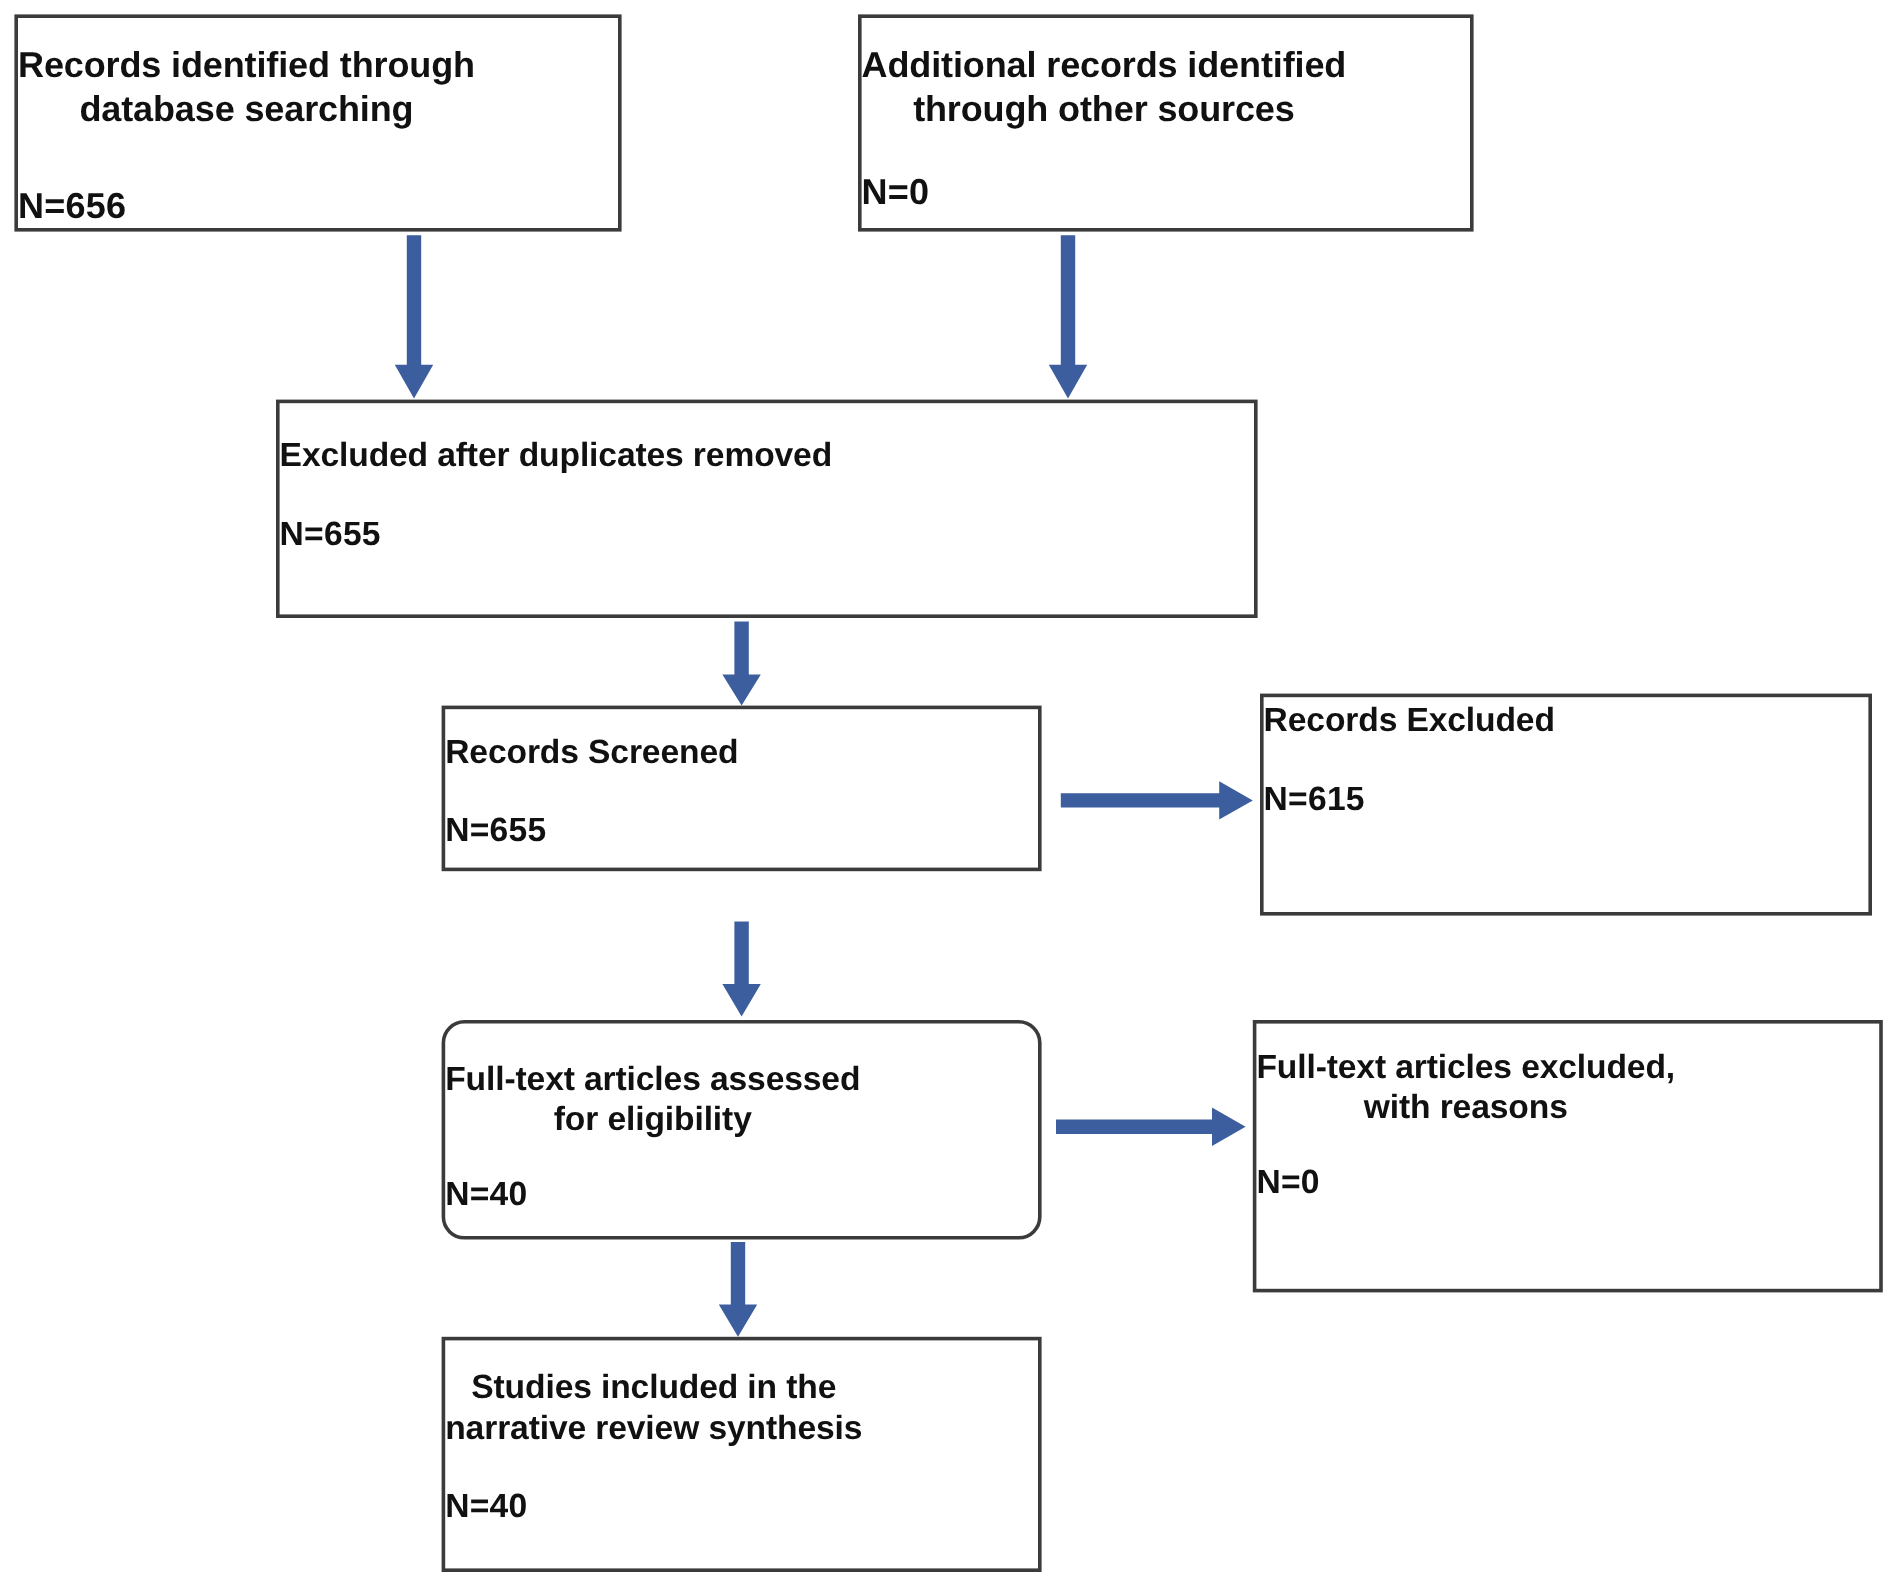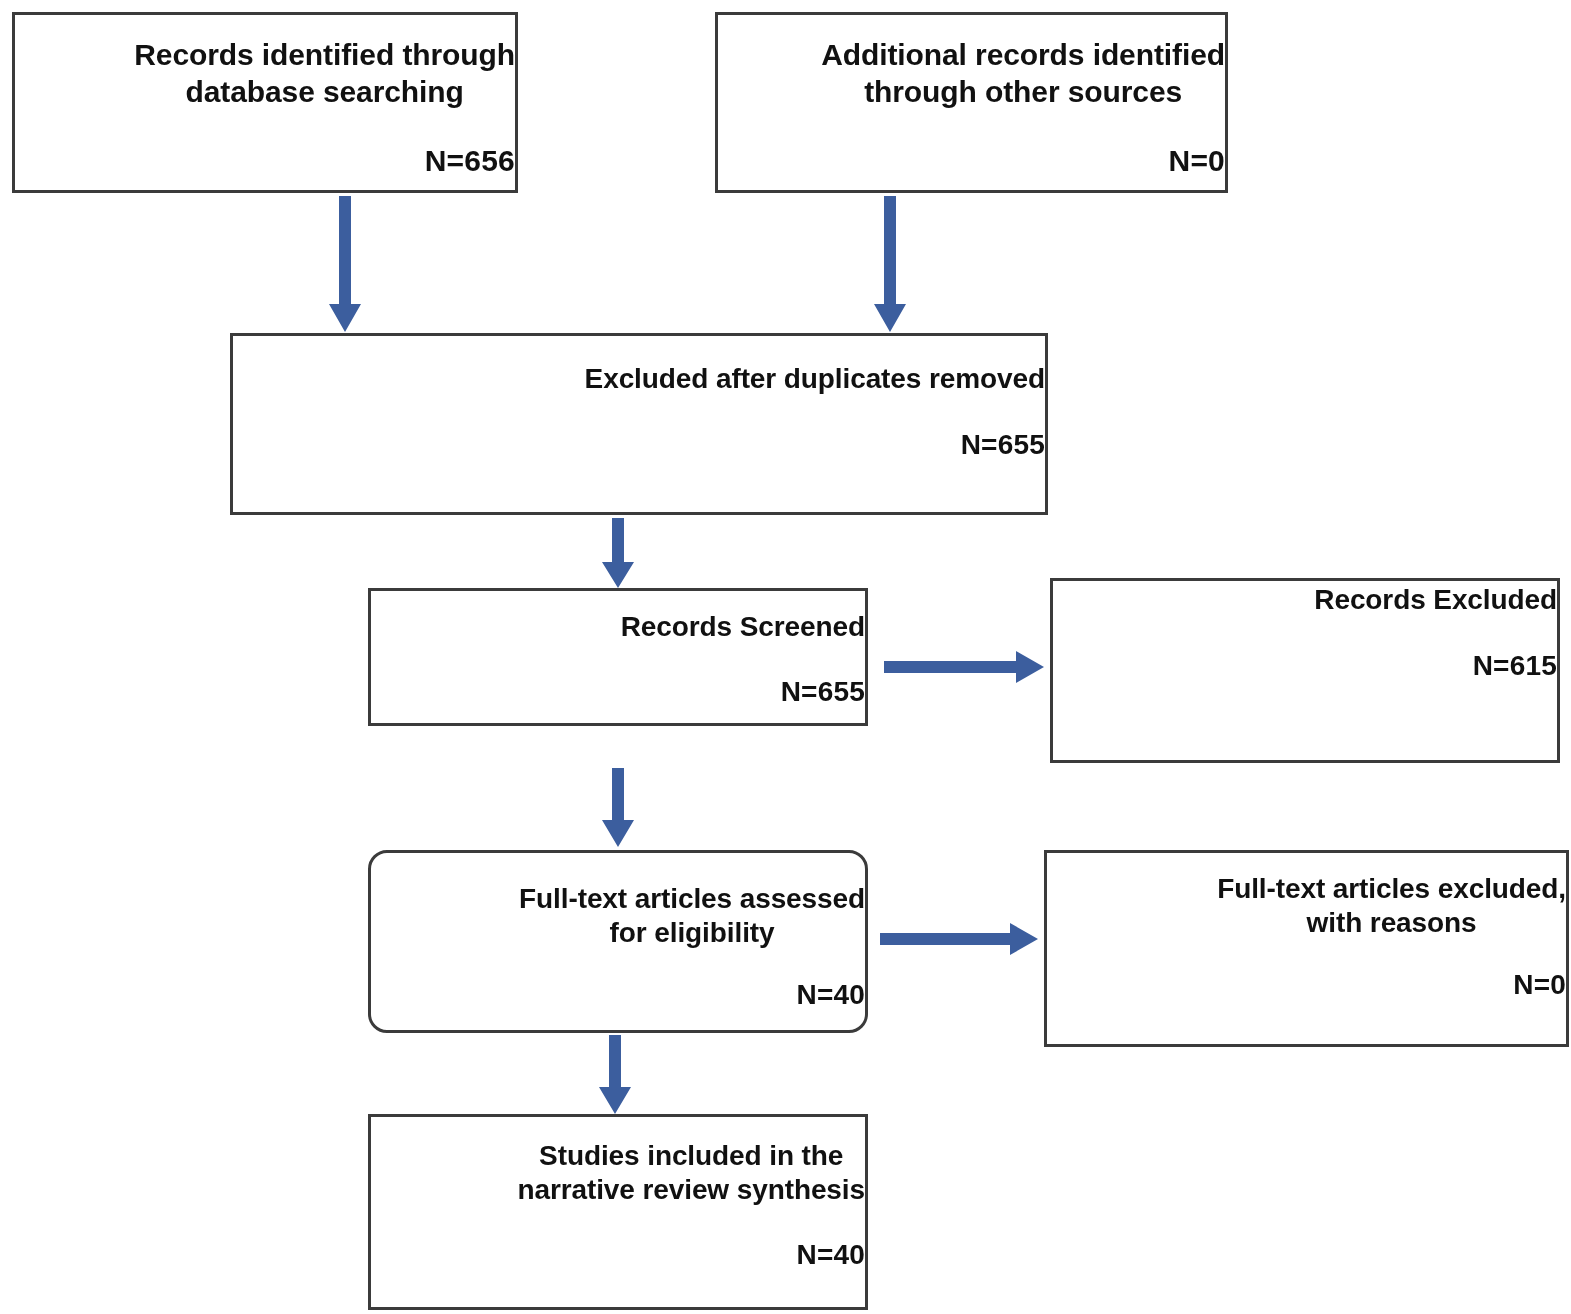--- a/index.html
+++ b/index.html
@@ -16,39 +16,39 @@
     font-family: "Liberation Sans", sans-serif;
     overflow: hidden;
   }
   .node {
     position: absolute;
     box-sizing: border-box;
     border: 3px solid #3b3b3b;
     background: #ffffff;
     display: flex;
     flex-direction: column;
-    align-items: flex-end;
+    align-items: flex-start;
     text-align: center;
     color: #111111;
   }
   .node .title {
     font-weight: 700;
     line-height: 1.22;
     letter-spacing: -0.1px;
     white-space: pre-line;
   }
   .node .count {
     font-weight: 700;
     letter-spacing: 0.2px;
   }
 
   
   #node-identified        { left: 12px;   top: 12px;   width: 506px; height: 181px;  padding-top: 22px; }
   #node-identified .title { font-size: 30px; }
-  #node-identified .count { font-size: 30px; margin-top: 34px; }
+  #node-identified .count { font-size: 30px; margin-top: 46px; }
 
   #node-additional        { left: 715px;  top: 12px;   width: 513px; height: 181px;  padding-top: 22px; }
   #node-additional .title { font-size: 30px; }
   #node-additional .count { font-size: 30px; margin-top: 34px; }
 
   #node-duplicates        { left: 230px;  top: 333px;  width: 818px; height: 182px;  padding-top: 26px; }
   #node-duplicates .title { font-size: 28px; }
   #node-duplicates .count { font-size: 28px; margin-top: 33px; }
 
   #node-screened          { left: 368px;  top: 588px;  width: 500px; height: 138px;  padding-top: 19px; }
@@ -56,21 +56,21 @@
   #node-screened .count   { font-size: 28px; margin-top: 32px; }
 
   #node-excluded          { left: 1050px; top: 578px;  width: 510px; height: 185px;  padding-top: 2px; }
   #node-excluded .title   { font-size: 28px; }
   #node-excluded .count   { font-size: 28px; margin-top: 33px; }
 
   #node-fulltext          { left: 368px;  top: 850px;  width: 500px; height: 183px;  padding-top: 29px; border-radius: 19px; }
   #node-fulltext .title   { font-size: 28px; }
   #node-fulltext .count   { font-size: 28px; margin-top: 29px; }
 
-  #node-fullexcluded      { left: 1044px; top: 850px;  width: 525px; height: 197px;  padding-top: 19px; }
+  #node-fullexcluded      { left: 1044px; top: 850px;  width: 525px; height: 227px;  padding-top: 19px; }
   #node-fullexcluded .title { font-size: 28px; }
   #node-fullexcluded .count { font-size: 28px; margin-top: 29px; }
 
   #node-included          { left: 368px;  top: 1114px; width: 500px; height: 196px;  padding-top: 22px; }
   #node-included .title   { font-size: 28px; }
   #node-included .count   { font-size: 28px; margin-top: 32px; }
 
   
   .arrow { position: absolute; }
   .arrow svg { display: block; overflow: visible; }

